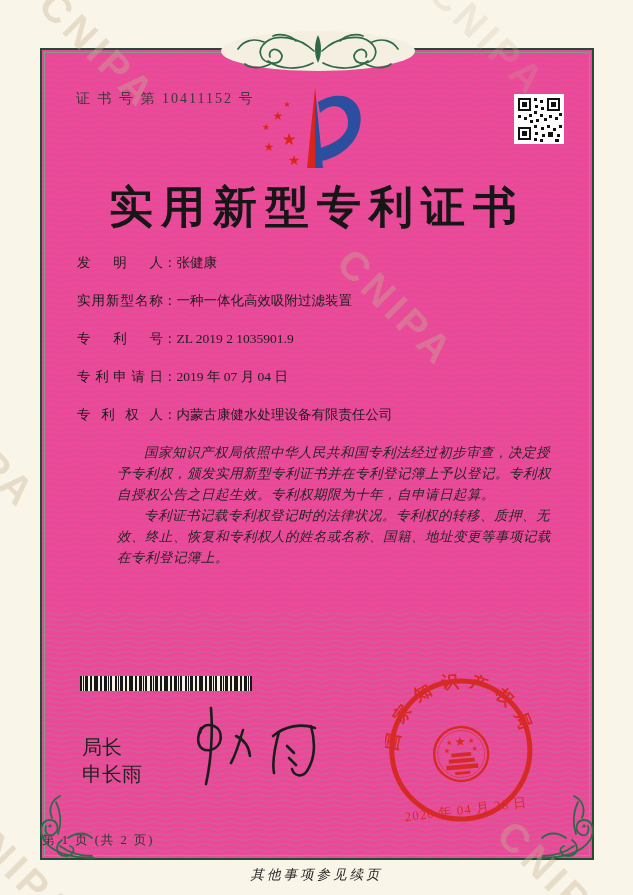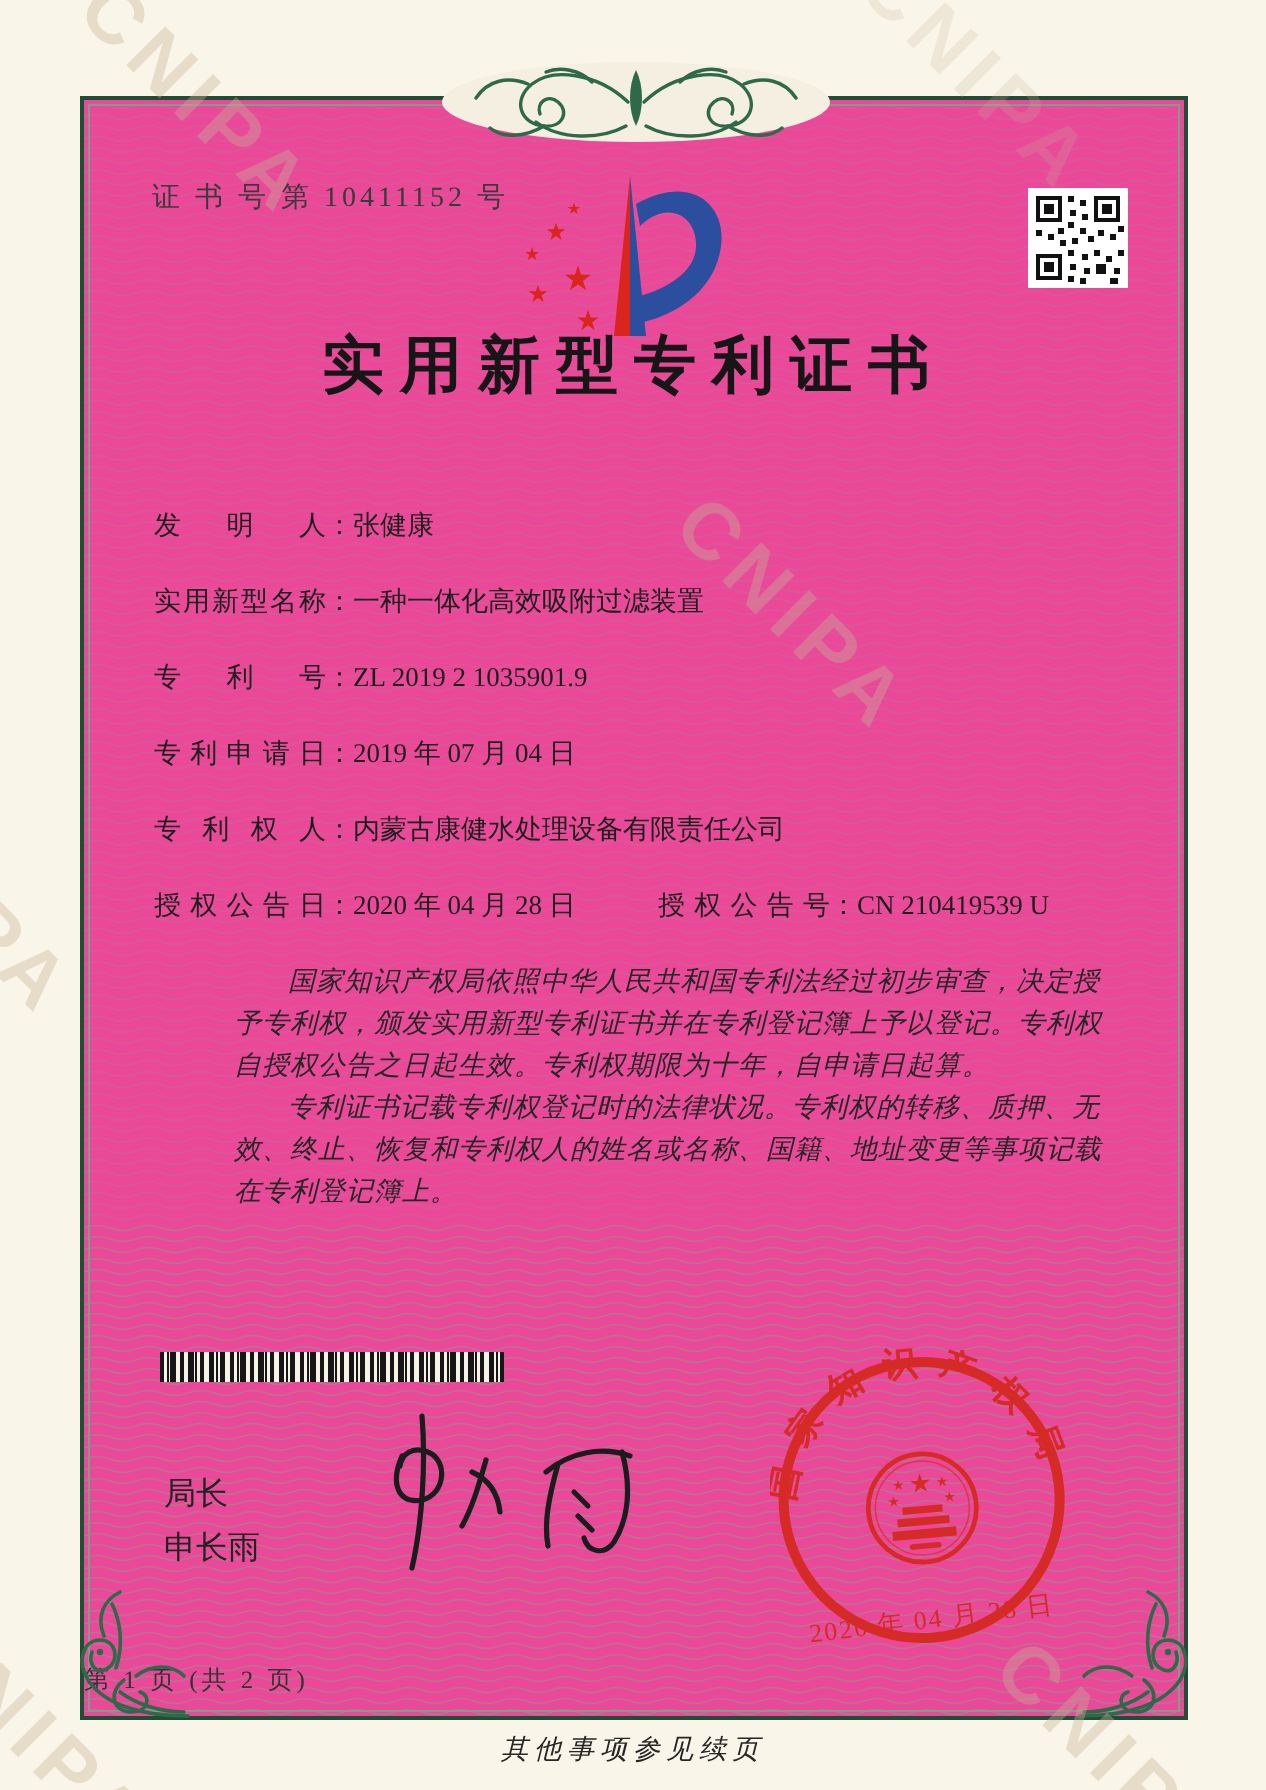--- a/index.html
+++ b/index.html
@@ -30,22 +30,22 @@
   }
   .waves{position:absolute;inset:0;width:100%;height:100%;z-index:0;pointer-events:none;}
   
   .cert-no{
     position:absolute;left:34px;top:40px;z-index:2;
     font-size:14px;letter-spacing:2px;color:#3a3a3a;
   }
   .logo{position:absolute;left:212px;top:34px;z-index:2;}
   .qr{position:absolute;left:472px;top:44px;z-index:2;background:#fff;}
   .title{
-    position:absolute;left:0;top:112px;width:100%;text-align:center;z-index:2;
-    font-size:31px;font-weight:700;letter-spacing:8px;color:#161616;
+    position:absolute;left:0;top:128px;width:100%;text-align:center;z-index:2;
+    font-size:44px;font-weight:700;letter-spacing:8px;color:#161616;
   }
   
   .body-block{position:absolute;left:35px;top:202px;width:478px;z-index:2;}
   .frow{font-size:13.5px;line-height:22px;margin-bottom:16px;color:#1d1d1d;}
   .flabel{
     display:inline-block;width:86px;vertical-align:top;
     text-align:justify;text-align-last:justify;
   }
   .fcolon{display:inline-block;vertical-align:top;}
   .fvalue{display:inline-block;vertical-align:top;max-width:358px;}
@@ -59,21 +59,21 @@
   }
   
   .barcode{
     position:absolute;left:38px;top:626px;width:172px;height:15px;z-index:2;
     background-color:#f7f3e7;
     background-image:
       repeating-linear-gradient(90deg,#161616 0 2px,transparent 2px 5px),
       repeating-linear-gradient(90deg,#161616 0 1px,transparent 1px 3.5px);
   }
   
-  .director{position:absolute;left:40px;top:684px;z-index:2;font-size:16px;line-height:27px;color:#222;}
+  .director{position:absolute;left:40px;top:684px;z-index:2;font-size:20px;line-height:27px;color:#222;}
   .signature{position:absolute;left:135px;top:650px;z-index:5;}
   
   .seal{position:absolute;left:343px;top:620px;z-index:6;}
   
   .page-num{
     position:absolute;left:0;top:782px;width:100%;z-index:2;
     font-size:12.5px;letter-spacing:2px;color:#333;
   }
   .footer-note{
     position:absolute;left:0;top:866px;width:100%;text-align:center;z-index:2;
@@ -227,27 +227,20 @@
       </div>
       <div class="frow">
         <span class="flabel">专利号</span><span class="fcolon">：</span><span class="fvalue">ZL 2019 2 1035901.9</span>
       </div>
       <div class="frow">
         <span class="flabel">专利申请日</span><span class="fcolon">：</span><span class="fvalue">2019 年 07 月 04 日</span>
       </div>
       <div class="frow">
         <span class="flabel">专利权人</span><span class="fcolon">：</span><span class="fvalue">内蒙古康健水处理设备有限责任公司</span>
       </div>
-      <div class="frow">
-        <span class="pair first">
-          <span class="flabel">授权公告日</span><span class="fcolon">：</span><span class="fvalue">2020 年 04 月 28 日</span>
-        </span><span class="pair">
-          <span class="flabel">授权公告号</span><span class="fcolon">：</span><span class="fvalue">CN 210419539 U</span>
-        </span>
-      </div>
 
       <div class="paras">
         <p>国家知识产权局依照中华人民共和国专利法经过初步审查，决定授予专利权，颁发实用新型专利证书并在专利登记簿上予以登记。专利权自授权公告之日起生效。专利权期限为十年，自申请日起算。</p>
         <p>专利证书记载专利权登记时的法律状况。专利权的转移、质押、无效、终止、恢复和专利权人的姓名或名称、国籍、地址变更等事项记载在专利登记簿上。</p>
       </div>
     </div>
 
     <div class="barcode"></div>
 
     <div class="director">

